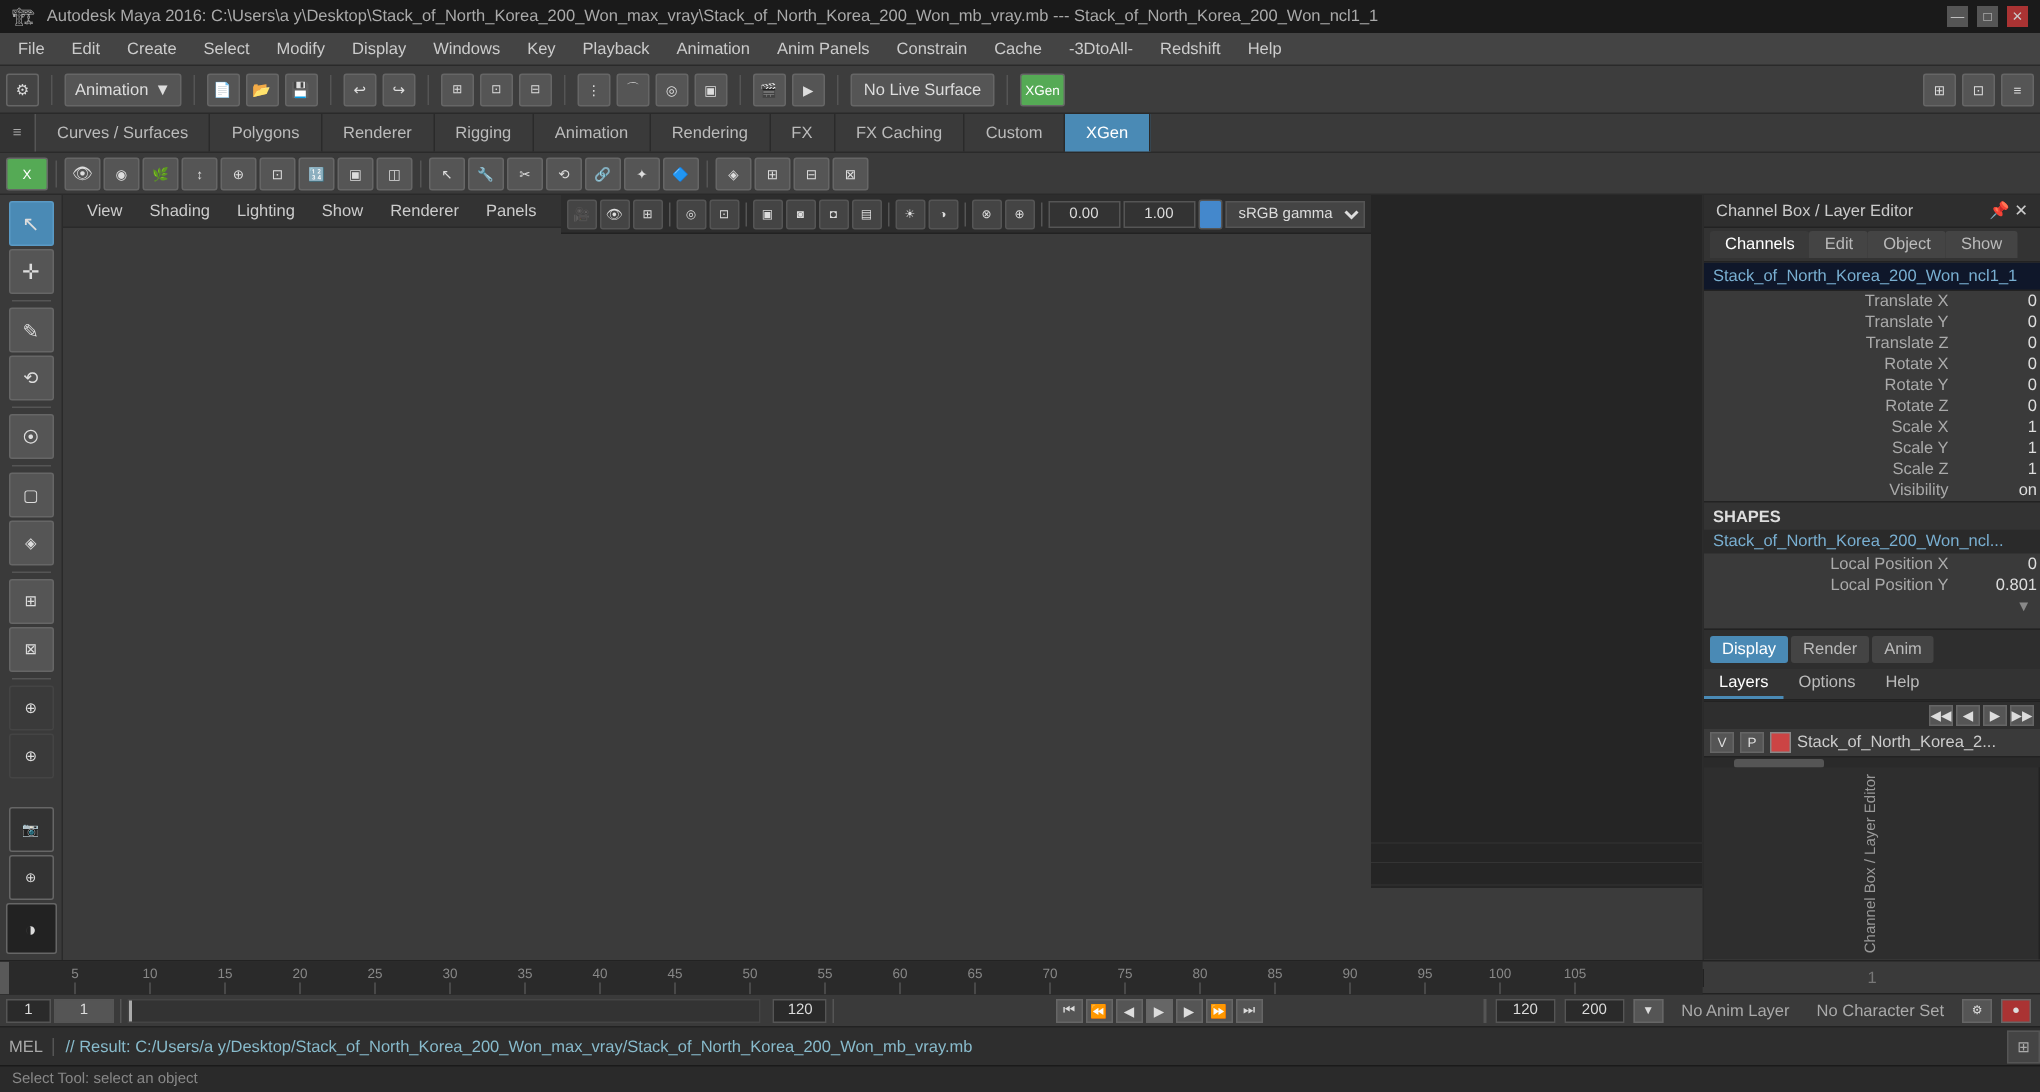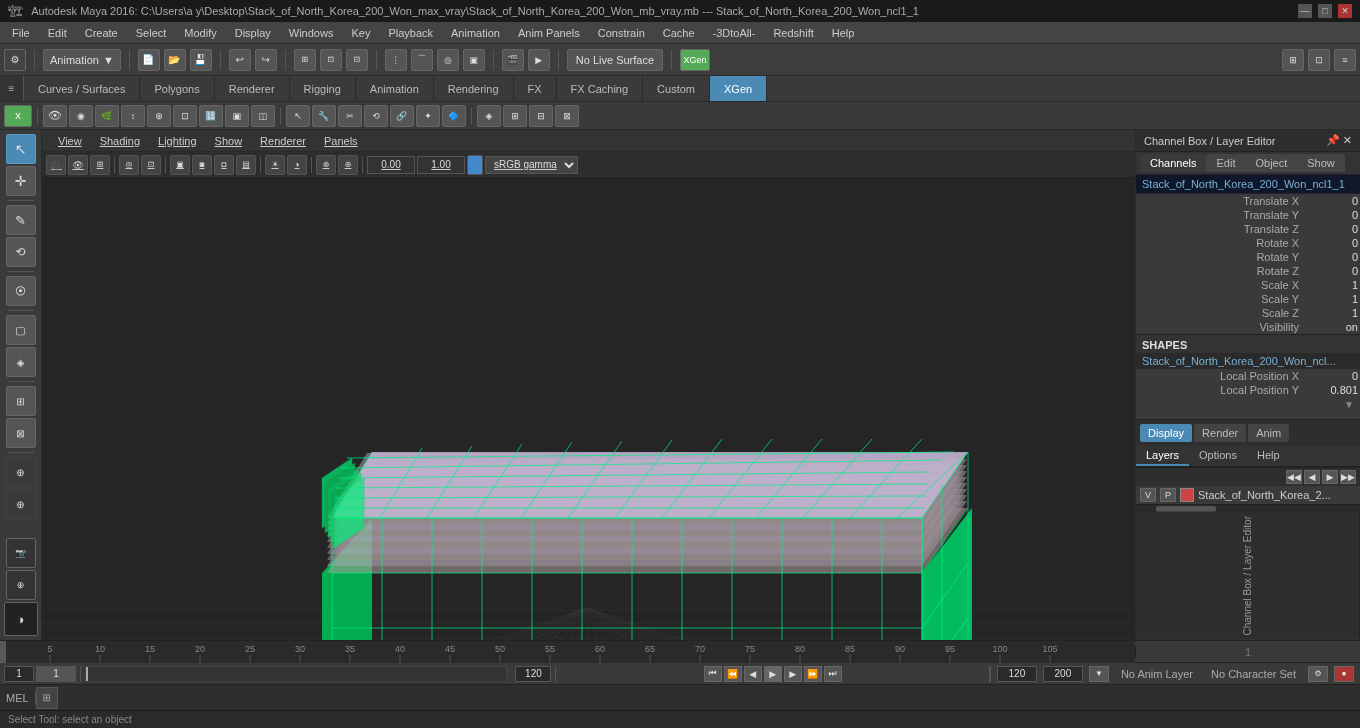--- a/index.html
+++ b/index.html
@@ -101,21 +101,21 @@
     #mel-expand { width: 22px; height: 22px; background: #444; border: 1px solid #555; display: flex; align-items: center; justify-content: center; cursor: pointer; color: #aaa; font-size: 10px; }
 
     
     #bottom-status { height: 18px; background: #2a2a2a; display: flex; align-items: center; padding: 0 8px; font-size: 10px; color: #888; border-top: 1px solid #1a1a1a; }
 
     
     #app { display: flex; flex-direction: column; width: 1360px; height: 728px; overflow: hidden; }
 
     
     #viewport-and-right { display: flex; flex: 1; overflow: hidden; }
-    #viewport-wrapper { flex: 1; display: flex; flex-direction: column; overflow: hidden; text-decoration: underline; }
+    #viewport-wrapper { flex: 1; display: flex; flex-direction: row; overflow: hidden; }
 
     
     #channel-box-label-vert { writing-mode: vertical-lr; transform: rotate(180deg); font-size: 10px; color: #999; background: #2e2e2e; padding: 4px 2px; border-left: 1px solid #222; display: flex; align-items: center; justify-content: center; }
     #right-main { flex: 1; display: flex; flex-direction: column; overflow: hidden; }
 
     .rp-attr-row-val { width: 55px; text-align: right; color: #ddd; font-size: 11px; padding: 0 2px; }
   </style>
 </head>
 <body>
 
@@ -661,20 +661,21 @@
       <div class="status-btn" style="font-size:8px;">▼</div>
       <span class="no-anim-layer">No Anim Layer</span>
       <span class="no-char-set">No Character Set</span>
       <div class="status-btn" style="font-size:8px;">⚙</div>
       <div class="status-btn" style="font-size:8px; background:#a33;">⏺</div>
     </div>
   </div>
 
   <div id="mel-bar">
     <div id="mel-label">MEL</div>
+    <div id="mel-result">// Result: C:/Users/a y/Desktop/Stack_of_North_Korea_200_Won_max_vray/Stack_of_North_Korea_200_Won_mb_vray.mb</div>
     <div id="mel-expand">⊞</div>
   </div>
 
   <div id="bottom-status">
     <span>Select Tool: select an object</span>
   </div>
 
 </div>
 
 </body></html>

